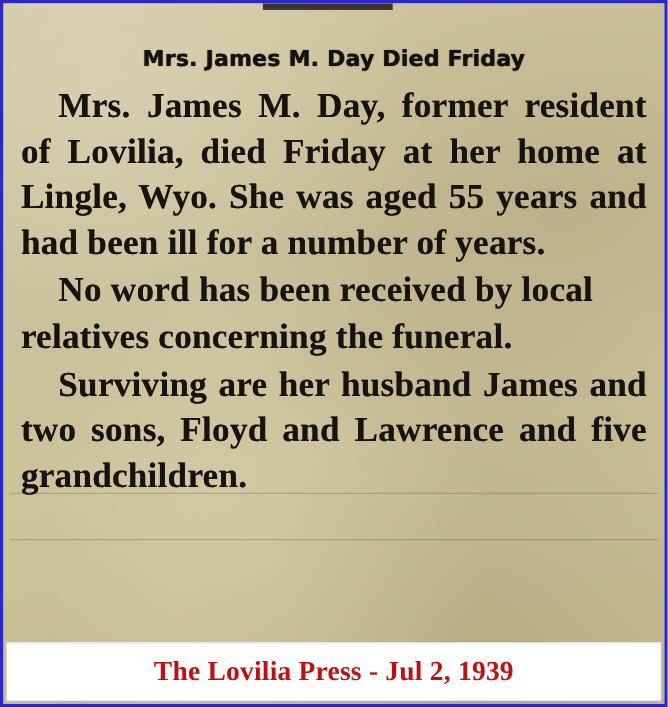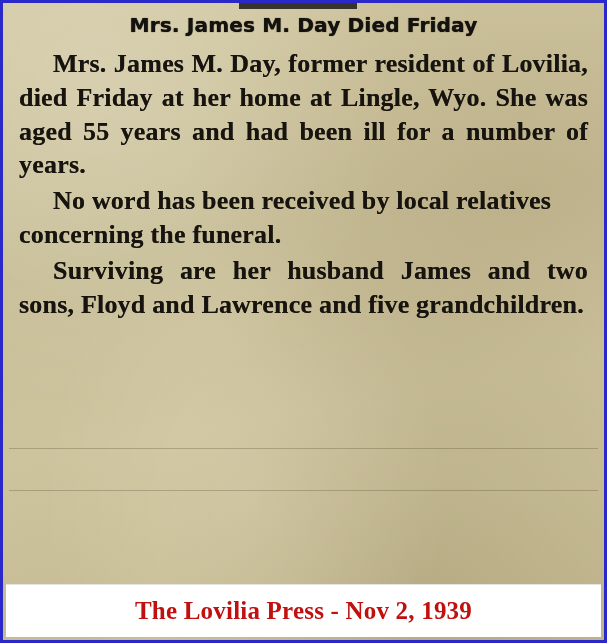--- a/index.html
+++ b/index.html
@@ -34,36 +34,36 @@
     position: absolute;
     top: 0;
     left: 236px;
     width: 118px;
     height: 6px;
     background: #1b1a18;
     opacity: 0.85;
   }
   .clipping {
     position: relative;
-    padding: 4px 16px 0 16px;
+    padding: 32px 16px 0 16px;
     color: #1a1712;
   }
   .headline {
     text-align: center;
     font-family: "DejaVu Sans", sans-serif;
     font-weight: bold;
     font-size: 20px;
     letter-spacing: 0.2px;
     color: #14120e;
     margin: 6px 0 10px 0;
     text-shadow: 0 0 1px rgba(20,18,14,0.85), 0.4px 0.3px 0 rgba(20,18,14,0.5);
   }
   .body-text {
     font-family: "Liberation Serif", serif;
-    font-size: 26px;
+    font-size: 32px;
     line-height: 1.30;
     color: #17140f;
     text-align: justify;
     text-justify: inter-word;
     font-weight: bold;
     letter-spacing: 0.2px;
     text-shadow: 0 0 0.6px rgba(23,20,15,0.7);
   }
   .para {
     margin: 0 0 2px 0;
@@ -117,16 +117,16 @@
       <p class="para lastline">No word has been received by local relatives concerning the funeral.</p>
       <p class="para">Surviving are her husband James and two sons, Floyd and Lawrence and five grandchildren.</p>
     </div>
 
   </div>
 
   <div class="faint-rule" id="rule-a"></div>
   <div class="faint-rule" id="rule-b"></div>
 
   <div class="caption-bar">
-    <span class="caption-text">The Lovilia Press - Nov 2, 1939</span>
+    <span class="caption-text">The Lovilia Press - Jul 2, 1939</span>
   </div>
 
 </div>
 
 </body></html>

